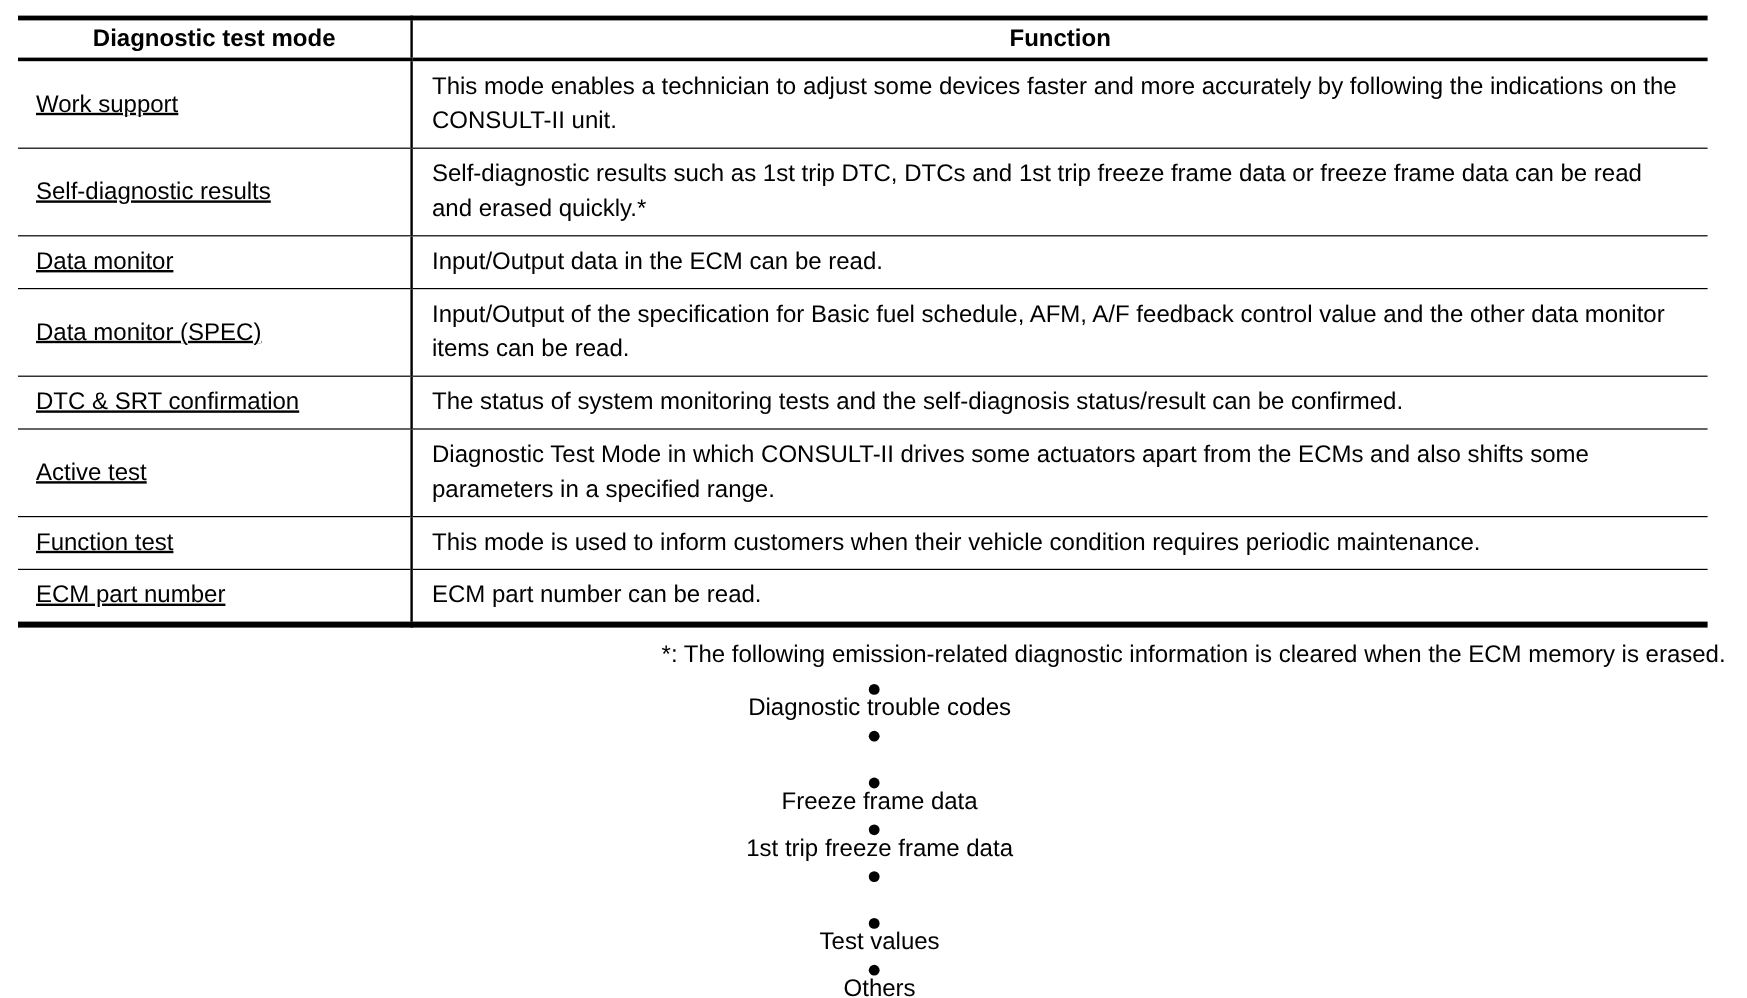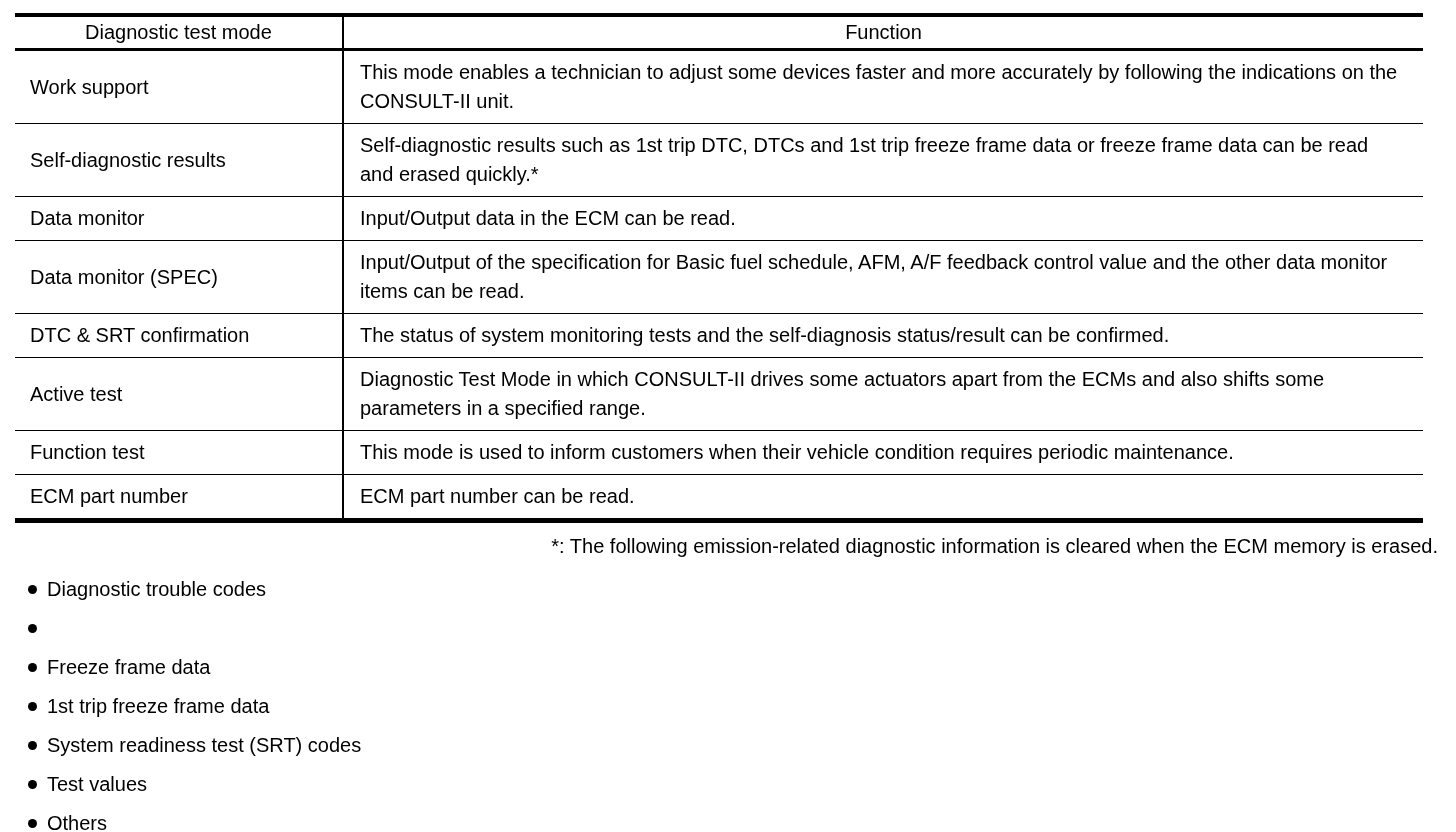--- a/index.html
+++ b/index.html
@@ -20,55 +20,57 @@
   table.diag {
     border-collapse: collapse;
     table-layout: fixed;
     width: 1408px;
     border-top: 4px solid #000;
     border-bottom: 5px solid #000;
   }
   col.c-mode { width: 328px; }
   col.c-func { width: 1080px; }
   table.diag th {
-    font-weight: normal;
+    font-weight: bold;
     text-align: center;
     vertical-align: middle;
     line-height: 23px;
     padding: 4px 8px;
     border-bottom: 3px solid #000;
   }
   table.diag td {
     vertical-align: middle;
     line-height: 29px;
     padding: 7px 16px;
     border-top: 1px solid #000;
   }
   table.diag th:first-child,
   table.diag td:first-child {
     border-right: 2px solid #000;
   }
   table.diag td:first-child {
     padding-left: 15px;
+    text-decoration: underline;
   }
   .footnote {
     margin: 9px 0 0 0;
     line-height: 29px;
     text-align: right;
   }
   ul.notes {
     list-style: none;
     margin: 9px 0 0 0;
     padding: 0;
   }
   ul.notes li {
     display: flex;
     align-items: center;
     height: 39px;
     padding-left: 13px;
+    flex-direction: column;
   }
   .bullet {
     flex: none;
     width: 9px;
     height: 9px;
     border-radius: 50%;
     background: #000;
     margin-right: 10px;
   }
 </style>
@@ -137,21 +139,20 @@
     <li>
       <span class="bullet"></span>
       <span>Freeze frame data</span>
     </li>
     <li>
       <span class="bullet"></span>
       <span>1st trip freeze frame data</span>
     </li>
     <li>
       <span class="bullet"></span>
-      <span>System readiness test (SRT) codes</span>
     </li>
     <li>
       <span class="bullet"></span>
       <span>Test values</span>
     </li>
     <li>
       <span class="bullet"></span>
       <span>Others</span>
     </li>
   </ul>

